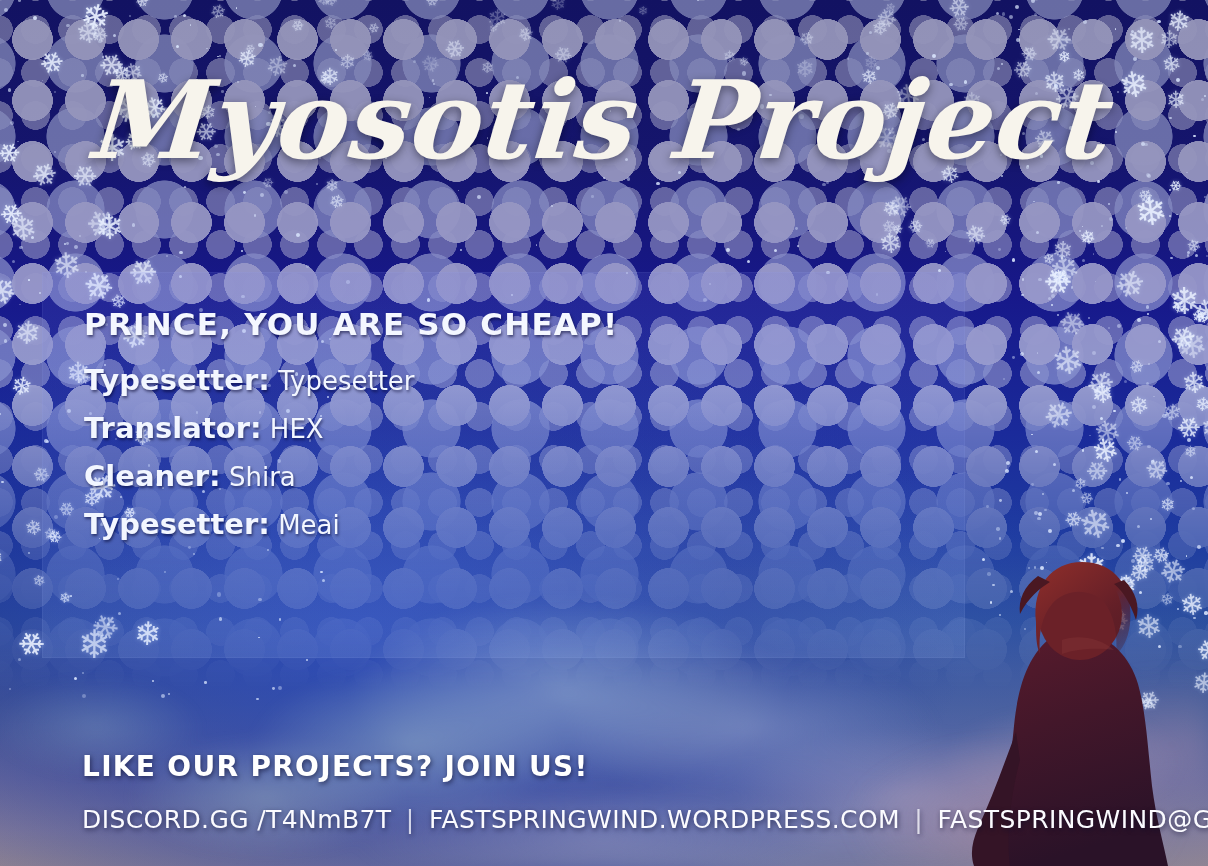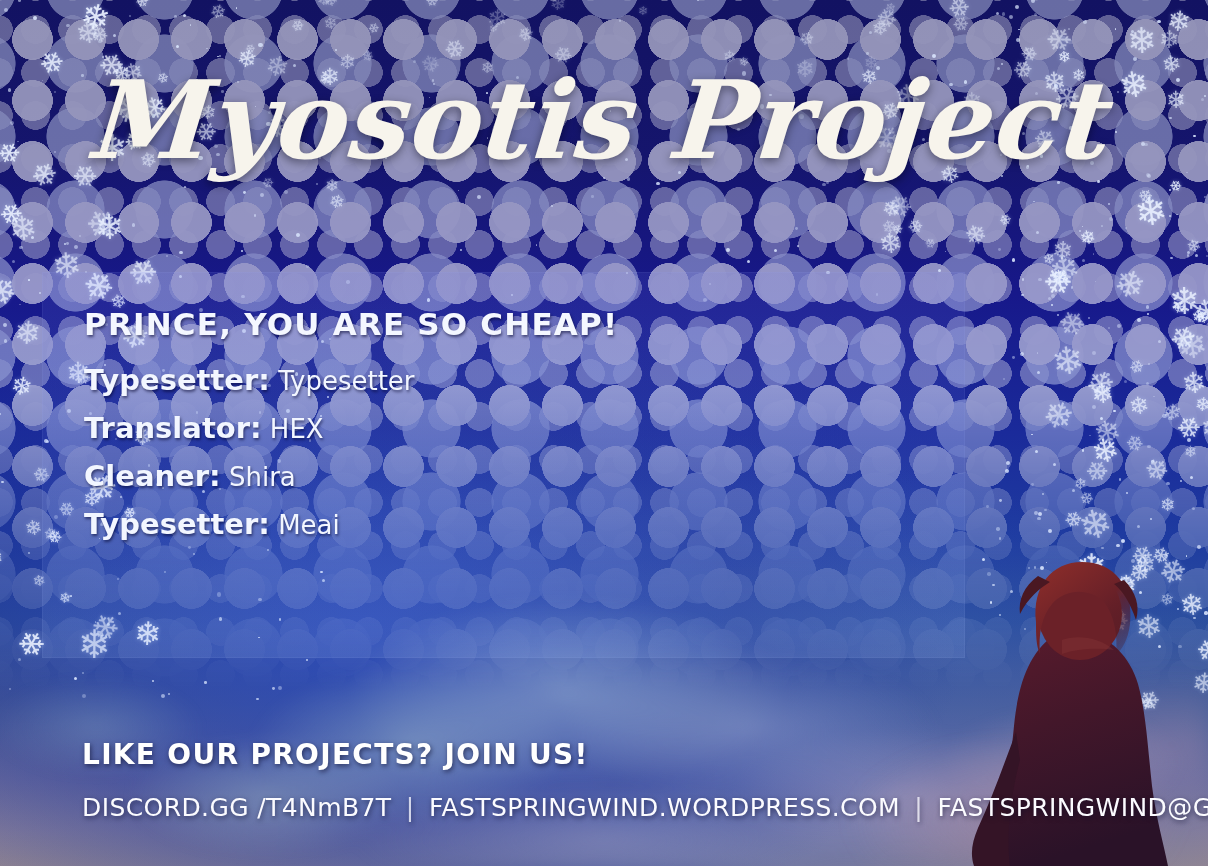--- a/index.html
+++ b/index.html
@@ -182,21 +182,21 @@
     font-size: 26px;
   }
   #credit-list {
     margin-top: 12px;
   }
 
   
   #footer-block {
     position: absolute;
     left: 82px;
-    bottom: 44px;
+    bottom: 32px;
     width: 1060px;
     margin-top: 18px;
   }
   #footer-cta {
     font-family: "DejaVu Sans", sans-serif;
     font-weight: 700;
     font-size: 28px;
     letter-spacing: 1.3px;
     color: #ffffff;
     text-transform: uppercase;

